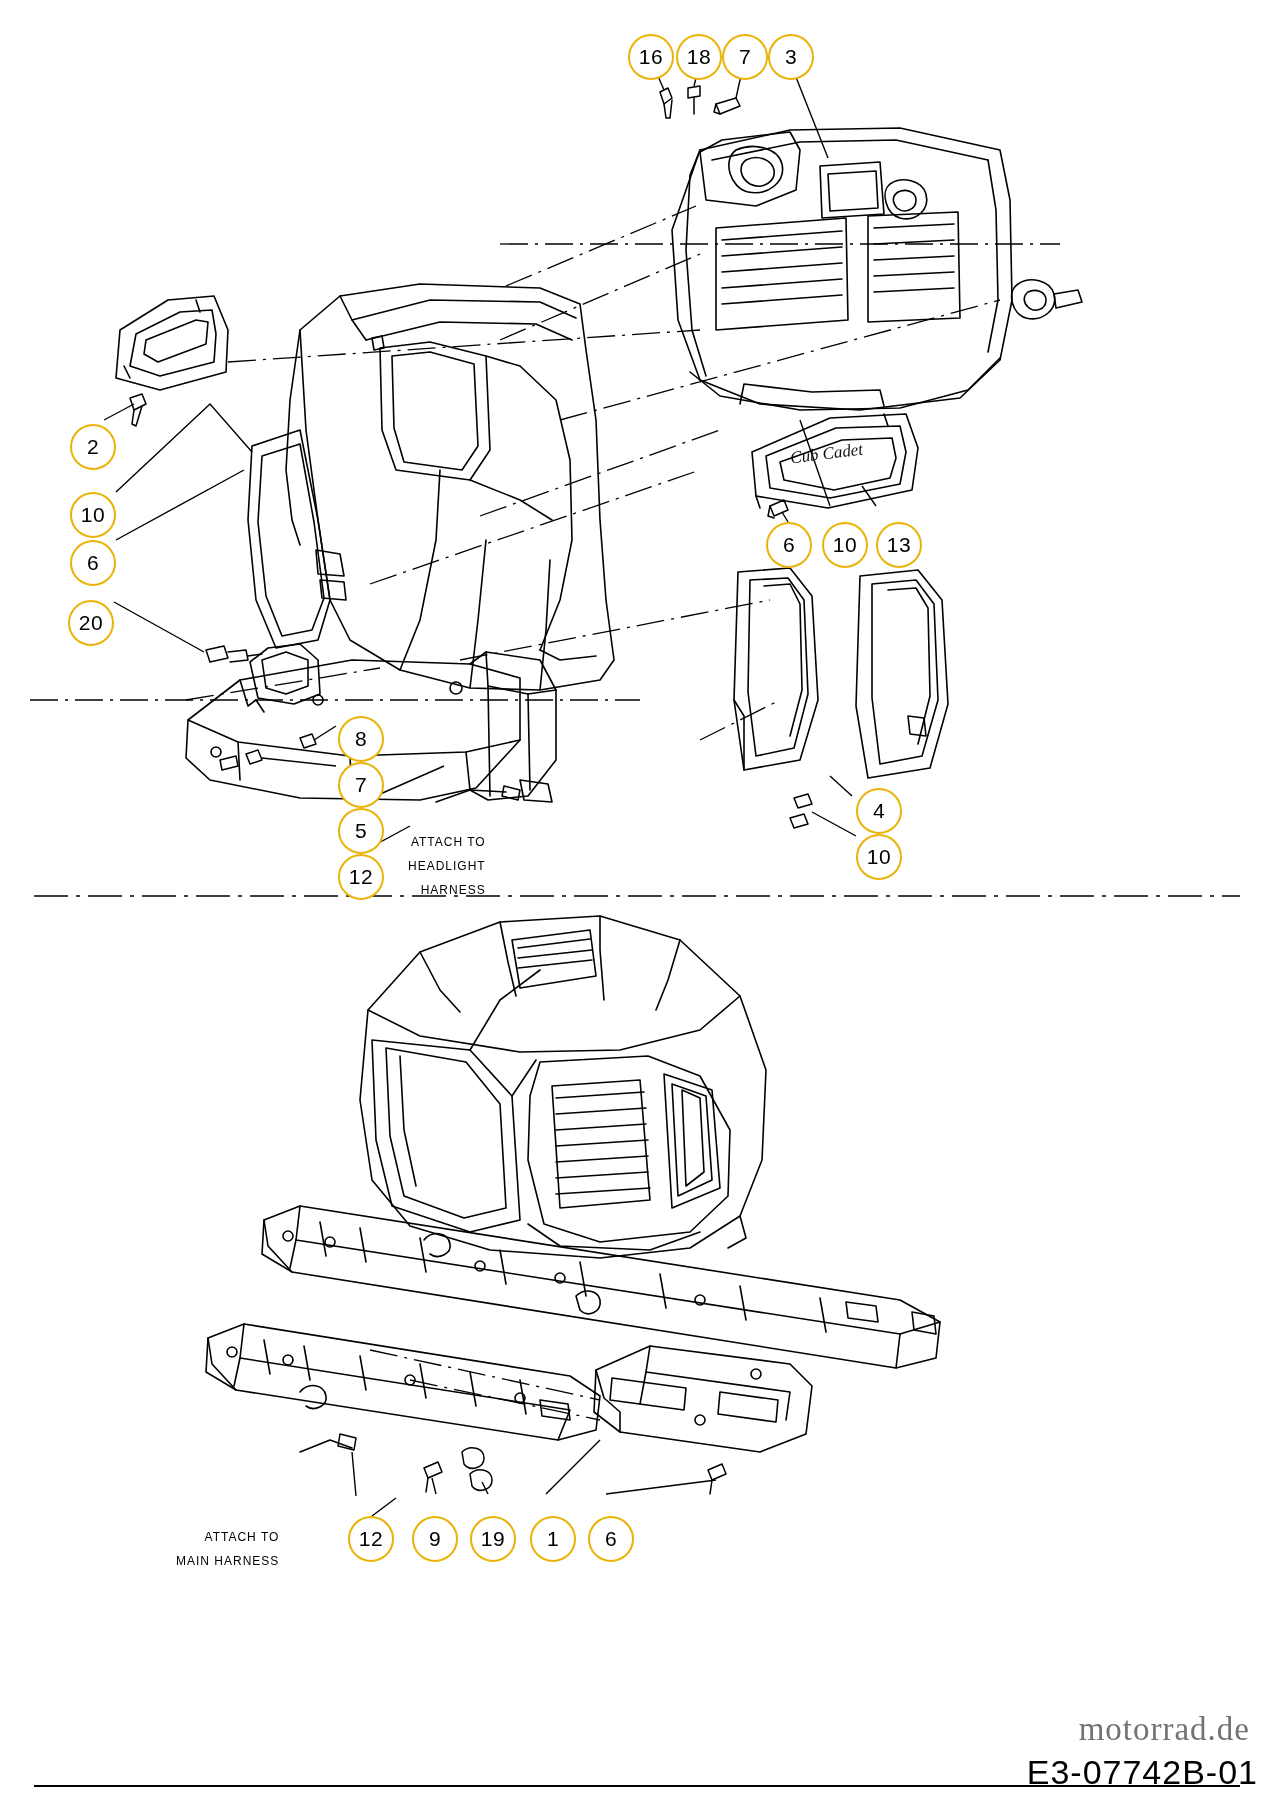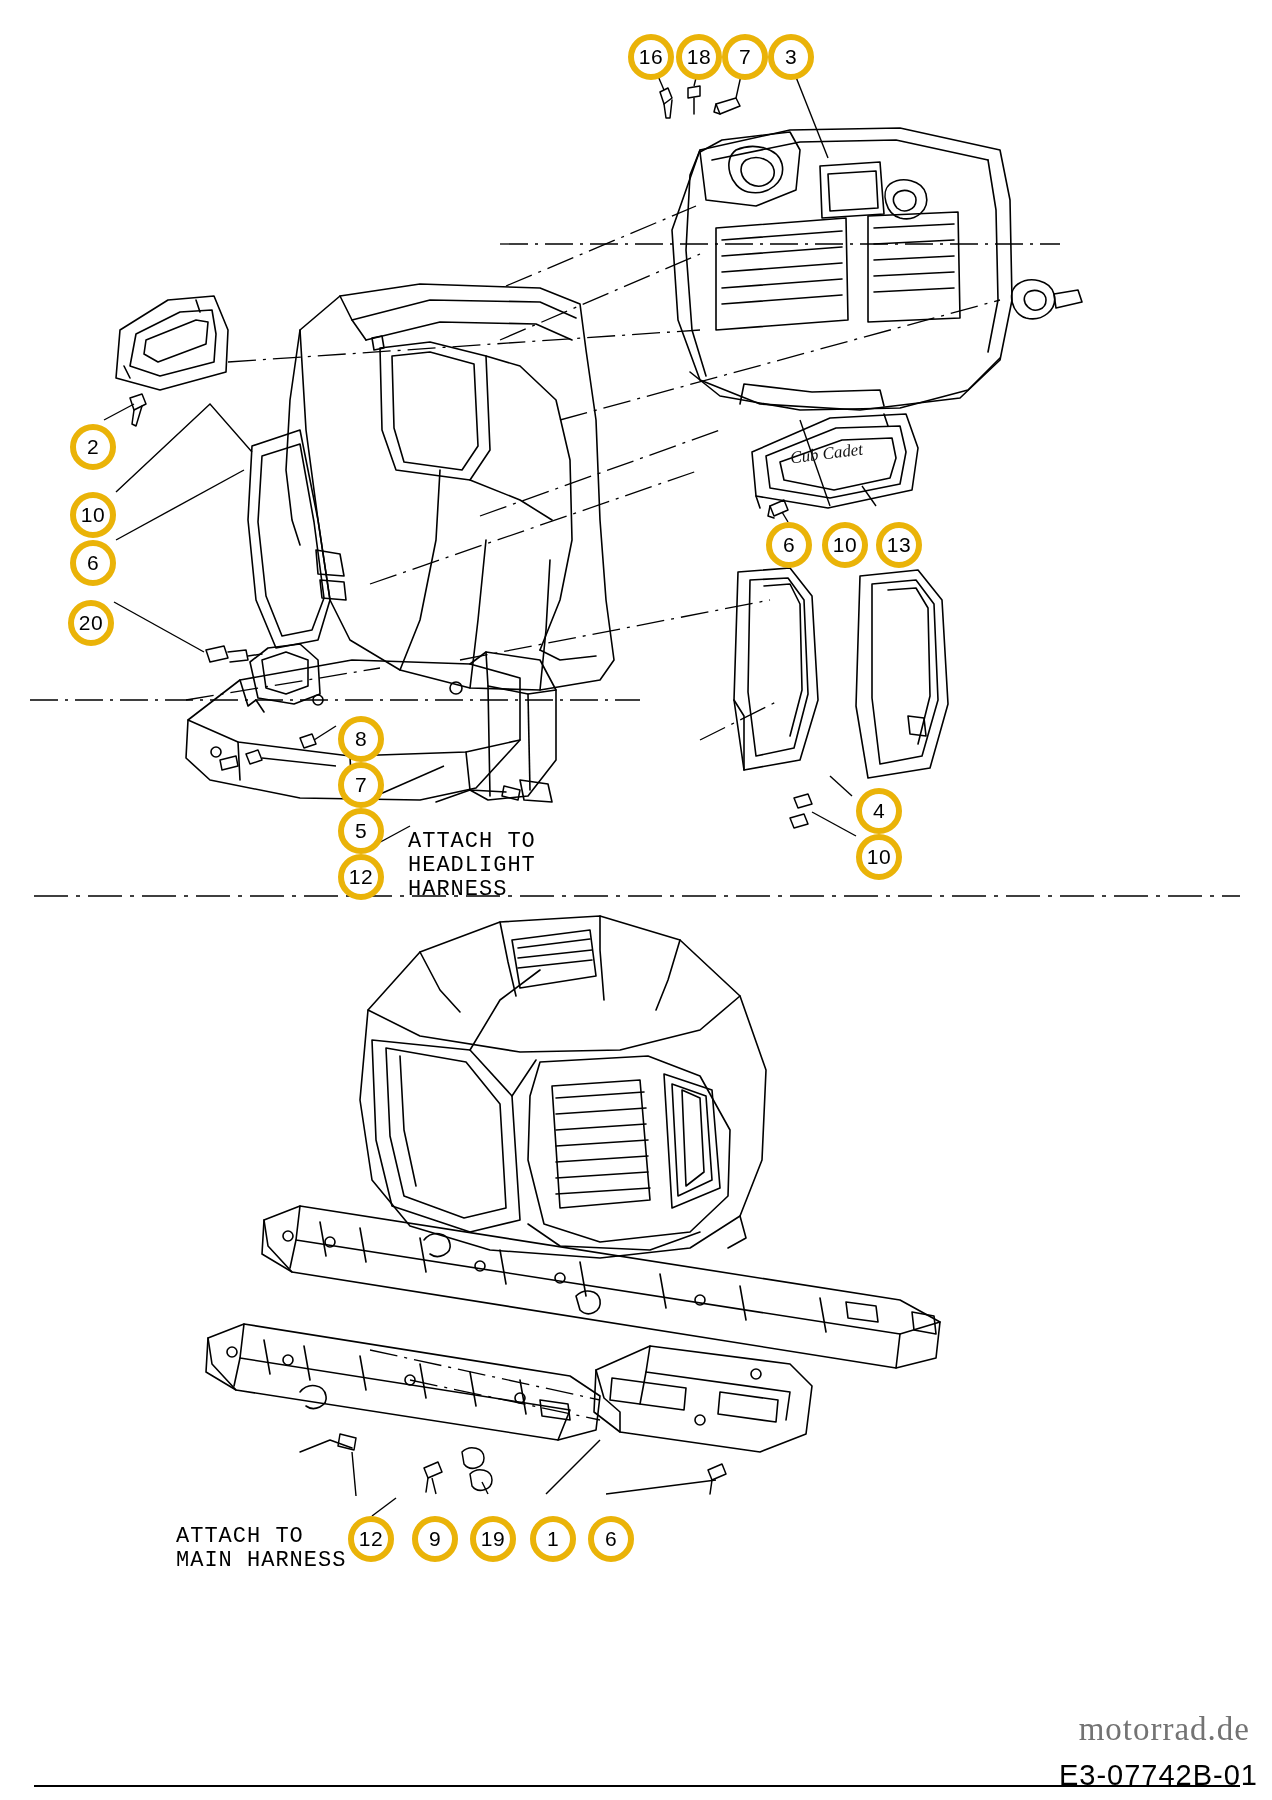--- a/index.html
+++ b/index.html
@@ -9,44 +9,45 @@
     font-family:"Liberation Sans", sans-serif;
     color:#000;
     position:relative;
     overflow:hidden;
   }
   #sheet{position:absolute;left:0;top:0;width:1272px;height:1800px;}
   svg.layer{position:absolute;left:0;top:0;width:1272px;height:1800px;}
   .callout{
     position:absolute;
     width:46px;height:46px;
-    border:6px solid #eab308;
+    border:2px solid #eab308;
     border-radius:50%;
     background:#fff;
     display:flex;align-items:center;justify-content:center;
     font-size:21px;
     font-family:"Liberation Sans", sans-serif;
     letter-spacing:0.5px;
     box-sizing:border-box;
     z-index:6;
   }
   .note{
     position:absolute;
-    font-family:Liberation Mono, monospace;
-    font-size:22px;
+    font-family:Liberation Sans, sans-serif;
+    font-size:12px;
     line-height:24px;
     letter-spacing:1px;
     white-space:pre;
     z-index:6;
+    text-align:right;
   }
   .docid{
     position:absolute;
     right:14px;bottom:8px;
     font-family:"Liberation Sans", sans-serif;
-    font-size:29px;
+    font-size:34px;
     letter-spacing:1px;
     z-index:7;
   }
   .watermark{
     position:absolute;
     right:22px;bottom:52px;
     font-family:"Liberation Serif", serif;
     font-size:33px;
     color:#737373;
     letter-spacing:1px;

